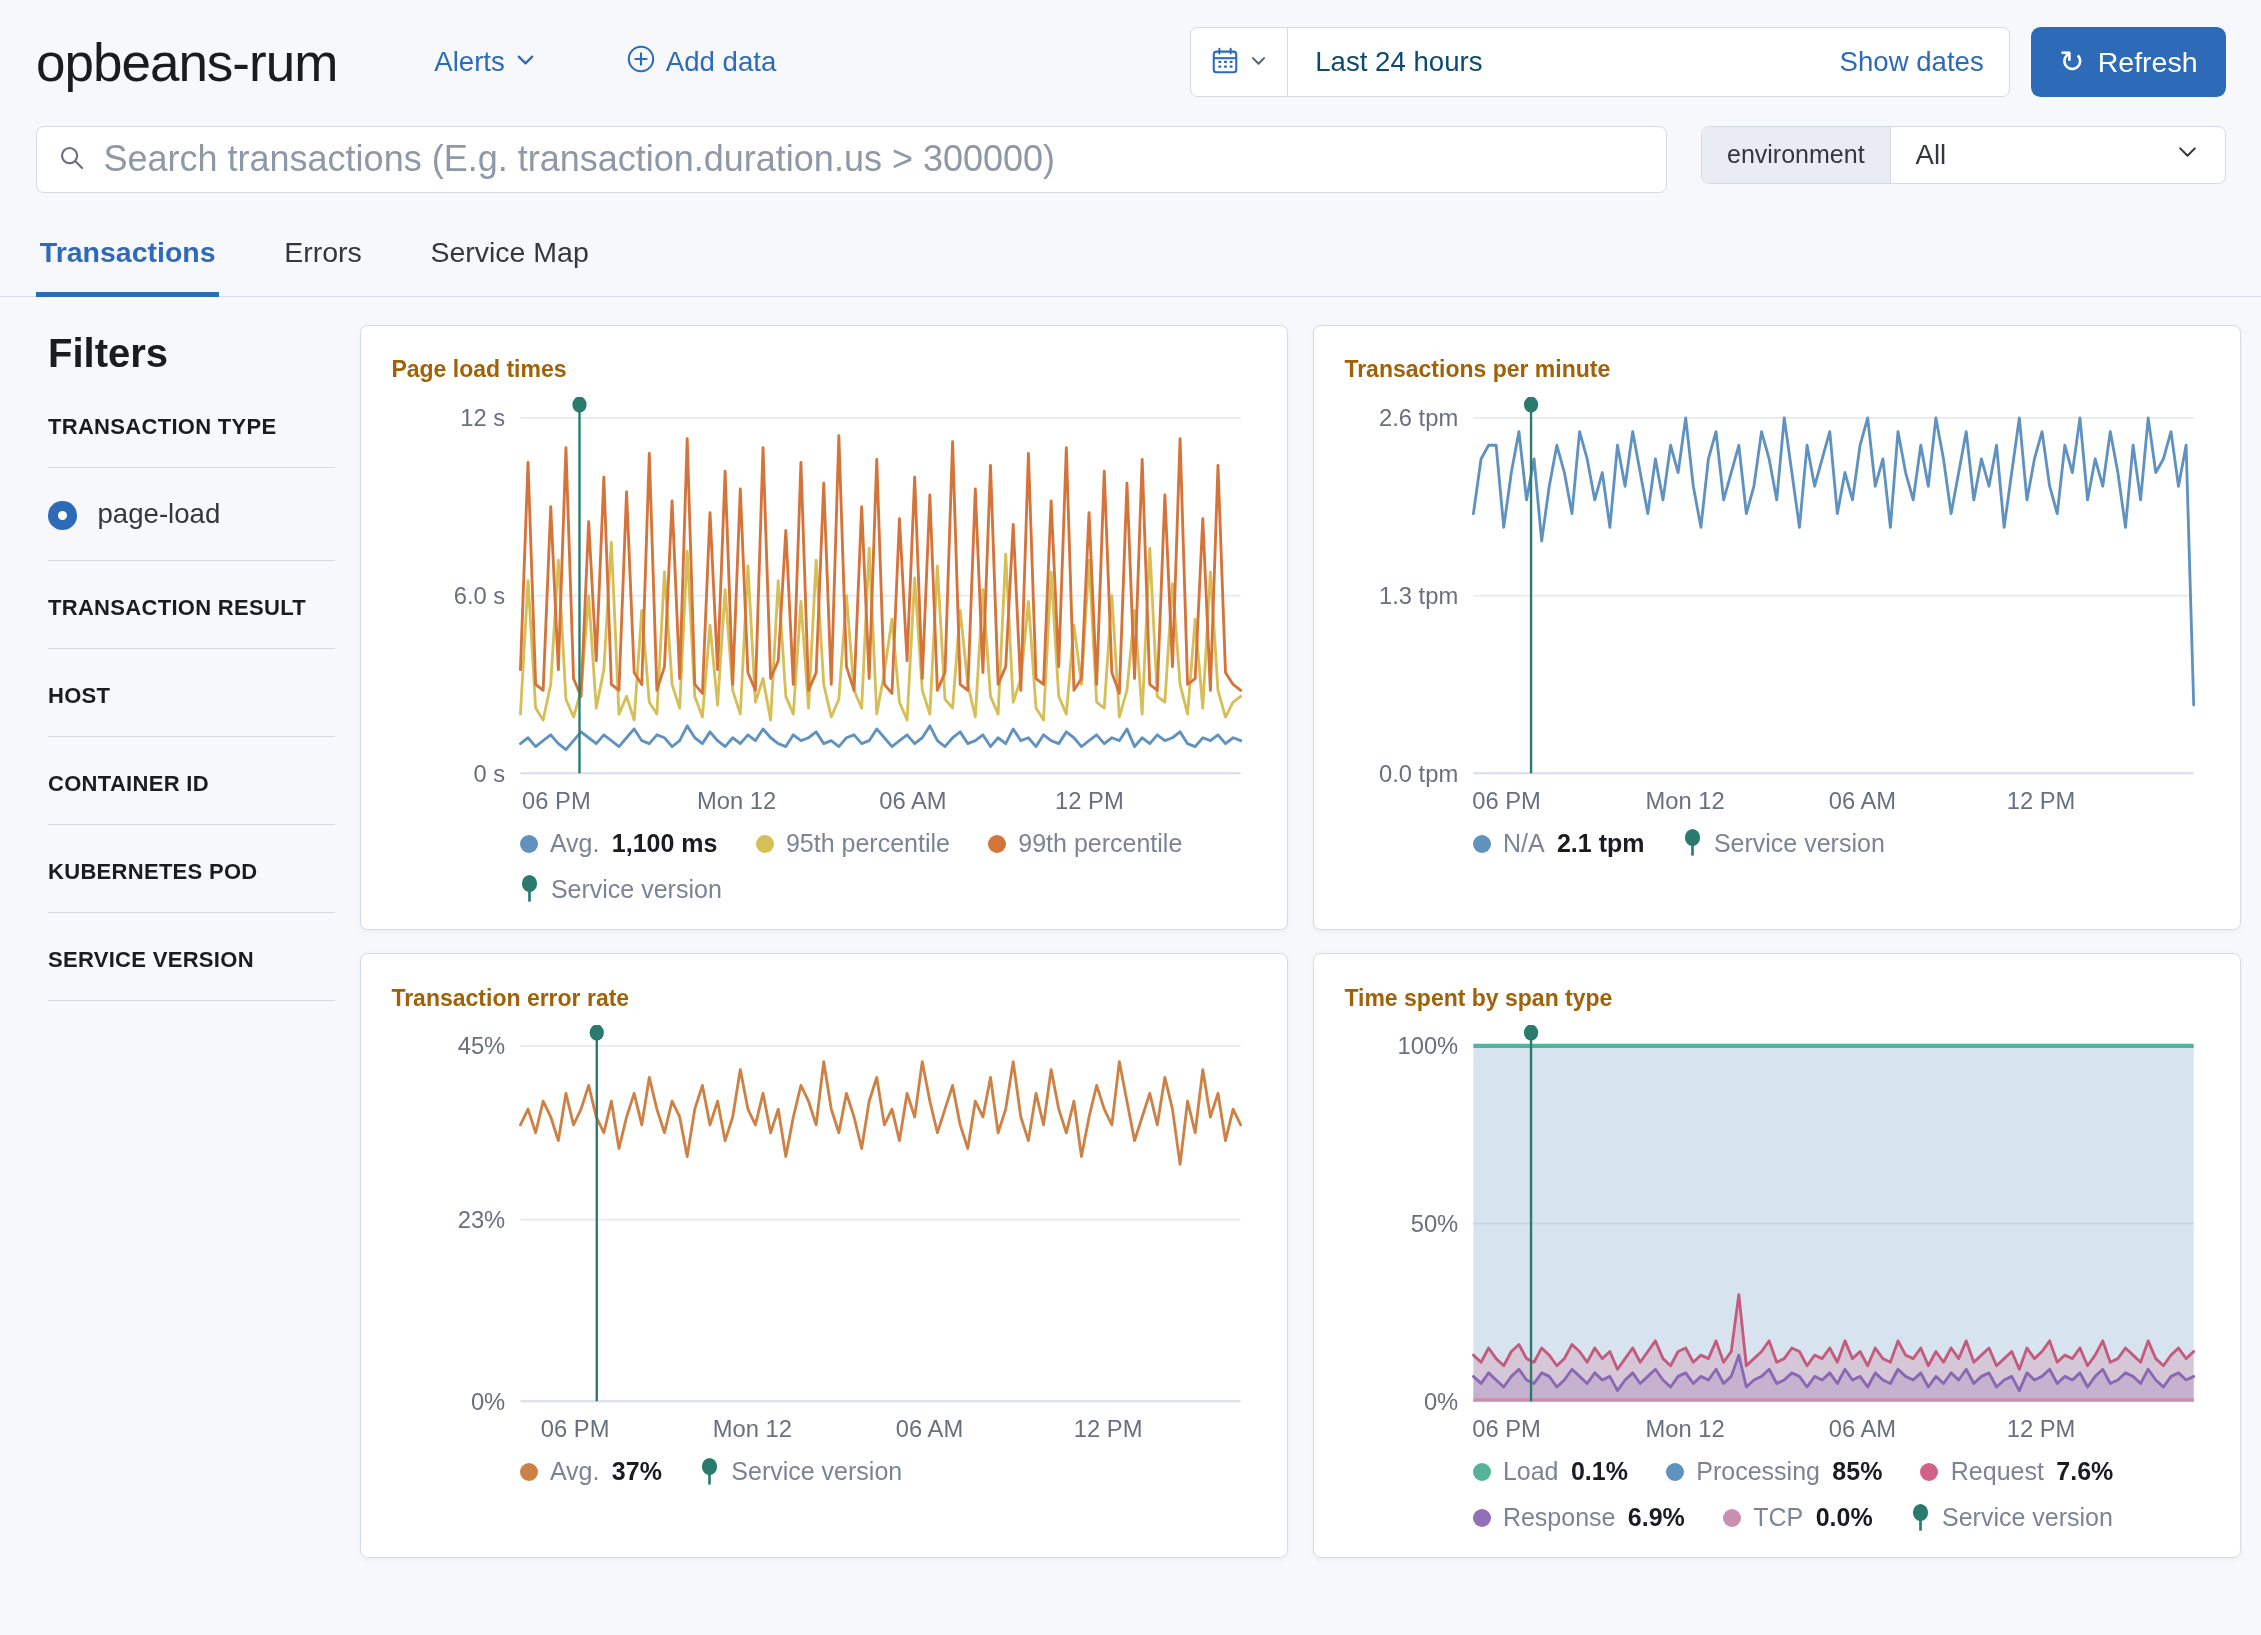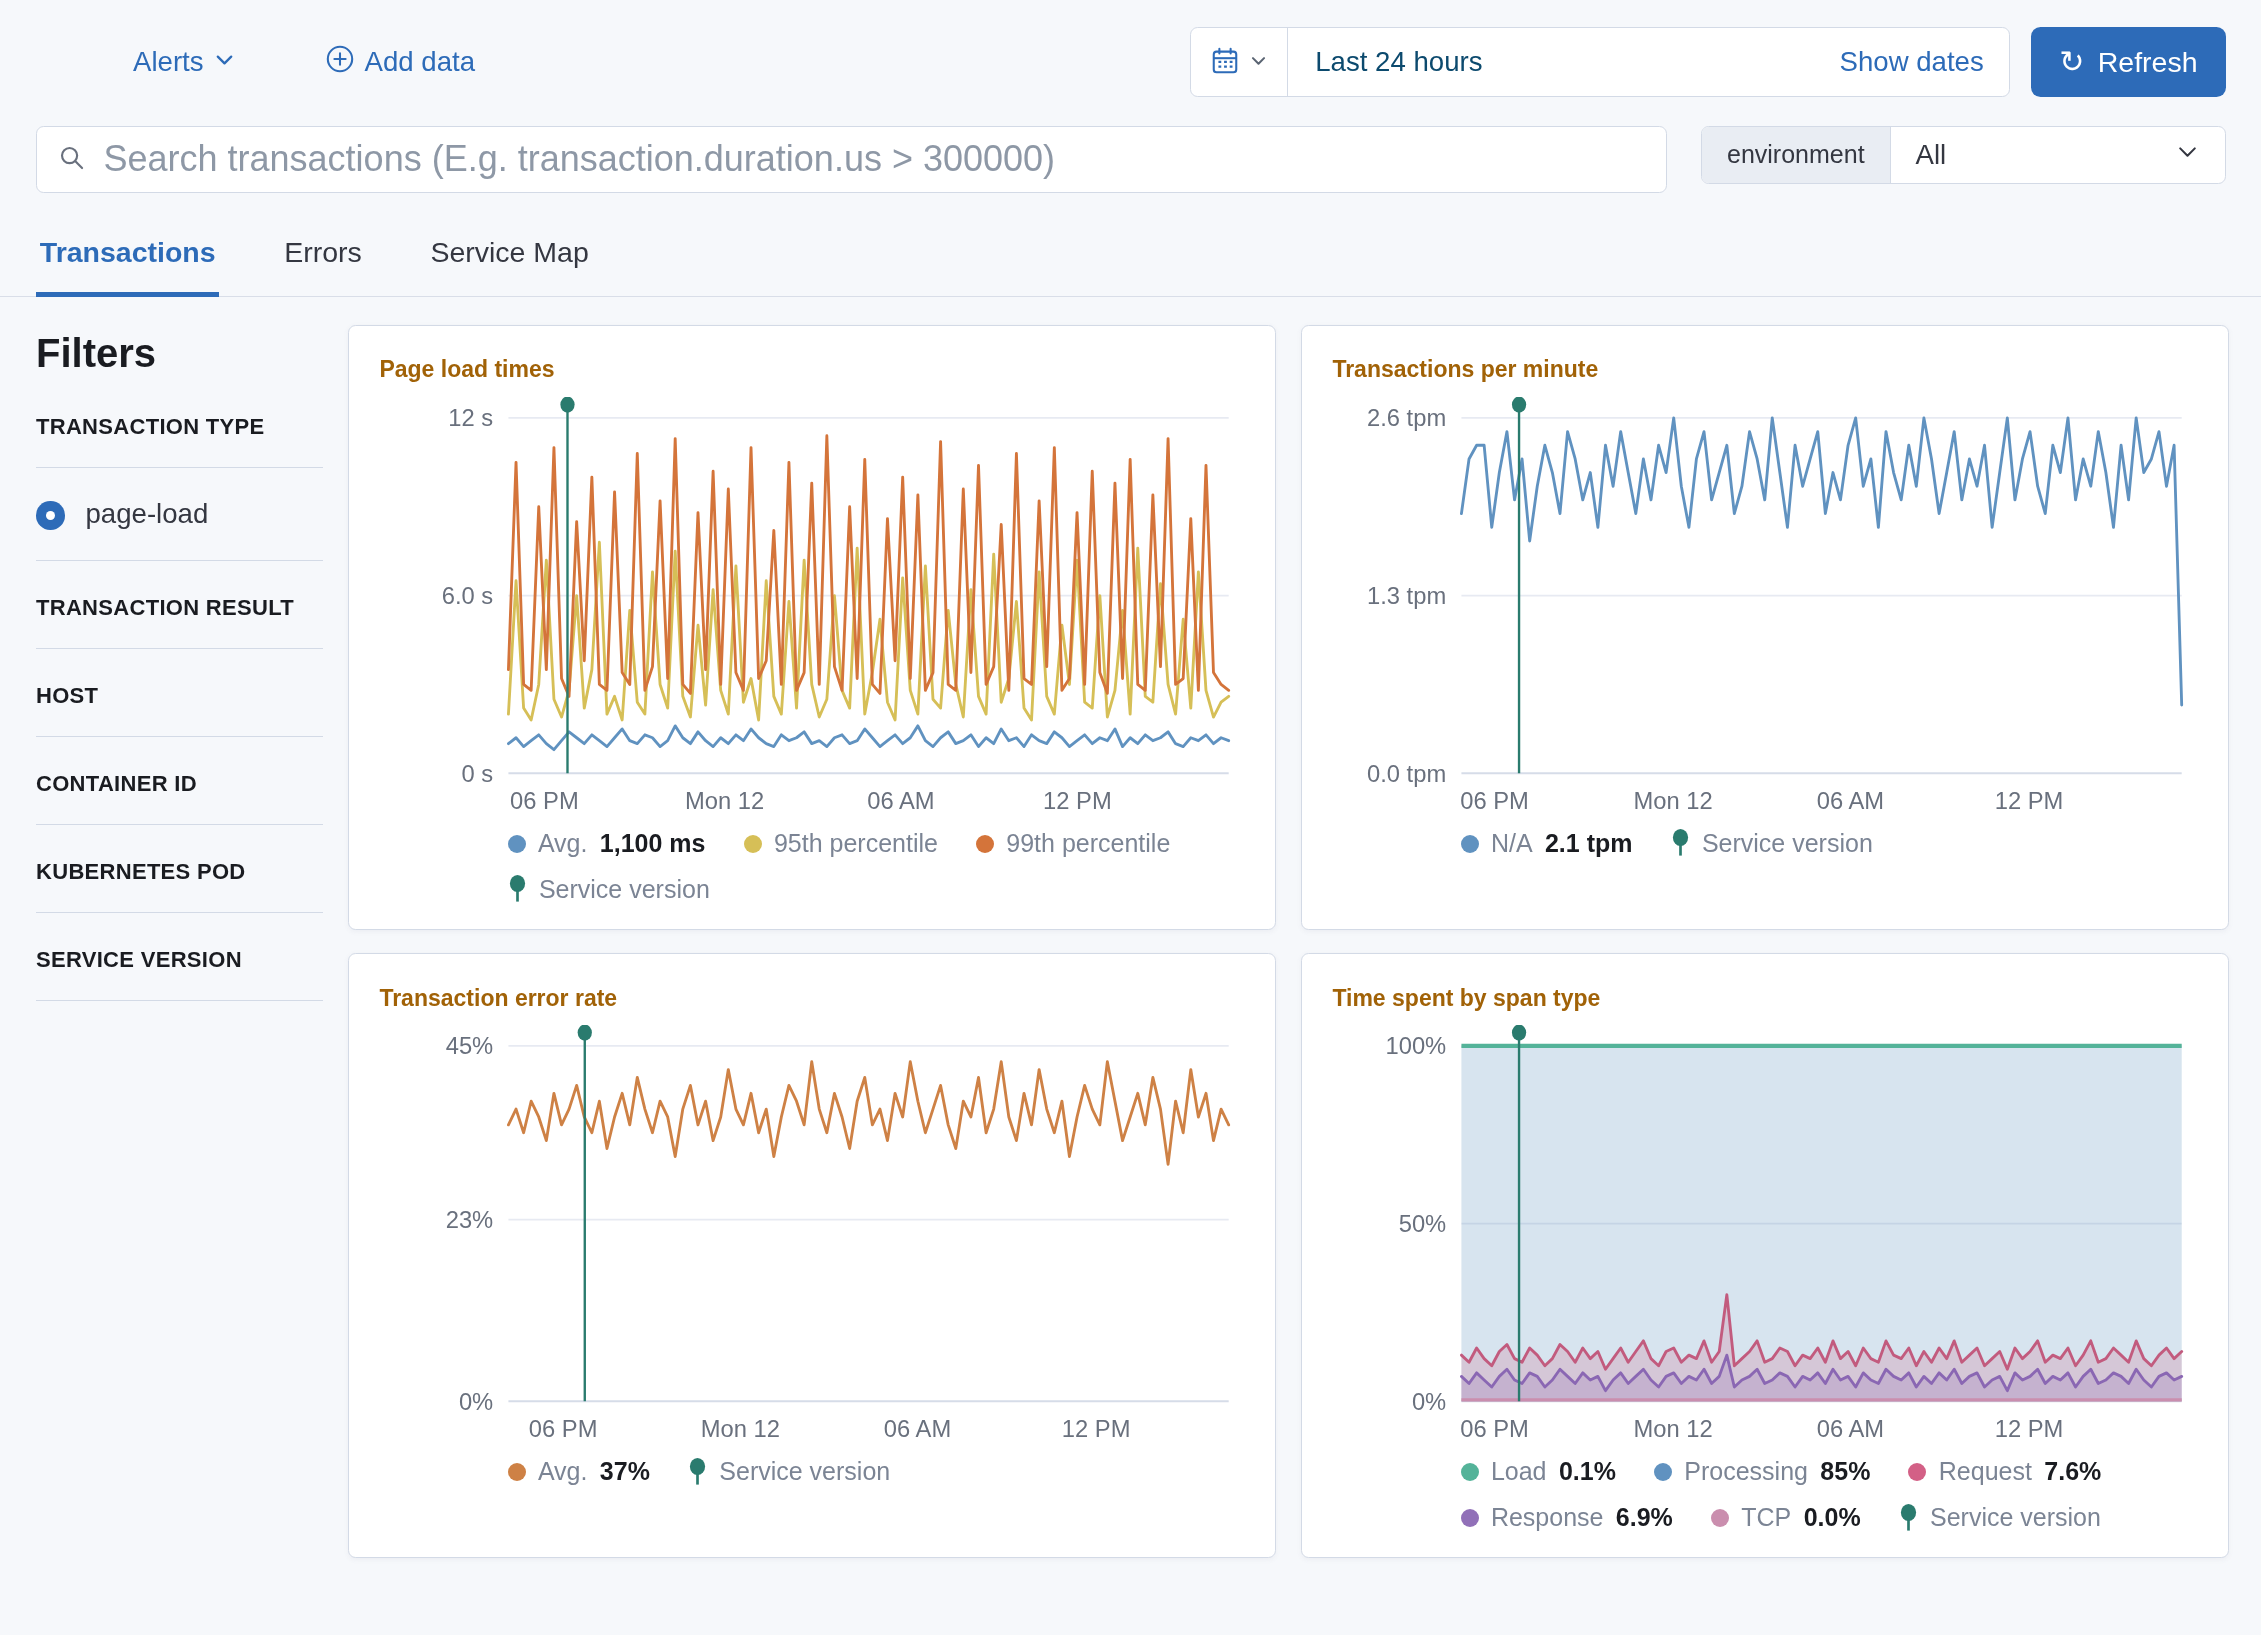--- a/index.html
+++ b/index.html
@@ -38,21 +38,21 @@
   .env-label { background:#e9edf3; display:flex; align-items:center; padding:0 25px;
     font-size:25px; color:#343741; border-right:1px solid #d3dae6; }
   .env-select { flex:1; display:flex; align-items:center; padding:0 25px; font-size:27.6px; cursor:pointer; }
   .env-select .chev { margin-left:auto; }
   
   .tabs { display:flex; gap:61px; margin-top:36px; padding:0 36px; border-bottom:1.9px solid #d9dee8; }
   .tab { font-size:28.5px; color:#343741; padding:7.6px 3.8px 23px 3.8px; cursor:pointer;
     border-bottom:5.7px solid transparent; margin-bottom:-1.9px; }
   .tab.active { color:#2d6bb8; font-weight:700; border-bottom-color:#2d6bb8; }
   
-  .content { display:flex; gap:25px; padding:28.5px 36px 0 36px; }
+  .content { display:flex; gap:25px; padding:28.5px 36px 0 36px;margin-left:12px; }
   .sidebar { width:287px; flex:none; }
   .filters-title { font-size:40px; font-weight:700; color:#1a1c21; margin:5.7px 0 38px 0; }
   .fgroup { margin-bottom:34px; }
   .fgroup h4 { margin:0 0 27px 0; font-size:22px; font-weight:700; color:#1a1c21; letter-spacing:0.3px; }
   .frule { border:none; border-top:1px solid #d3dae6; margin:0; }
   .fopt { display:flex; align-items:flex-end; gap:21px; padding:30px 0; cursor:pointer; }
   .fopt .radio { width:28.5px; height:28.5px; border-radius:50%; background:#2d6bb8; position:relative; flex:none; }
   .fopt .radio::after { content:''; position:absolute; left:9.5px; top:9.5px; width:9.5px; height:9.5px;
     border-radius:50%; background:#fff; }
   .fopt .flabel { font-size:27.6px; color:#343741; }
@@ -65,20 +65,21 @@
   .legend { margin:9.5px 0 0 130px; display:flex; flex-wrap:wrap; align-items:center;
     column-gap:38px; row-gap:17px; font-size:25px; color:#7b8494; }
   .li { display:flex; align-items:center; gap:12.4px; cursor:pointer; }
   .li .dot { width:18px; height:18px; border-radius:50%; flex:none; }
   .li .lval { color:#1a1c21; font-weight:700; }
 </style>
 </head>
 <body>
 
 <div class="header">
+  <div class="page-title">opbeans-rum</div>
 
   <div class="hlink alerts">
     <span>Alerts</span>
     <span>
       <svg width="23" height="23" viewBox="0 0 24 24">
           <path d="M5 9l7 7 7-7" fill="none" stroke="#2d6bb8" stroke-width="2.4" stroke-linecap="round" stroke-linejoin="round"></path>
         </svg>
     </span>
   </div>
 

